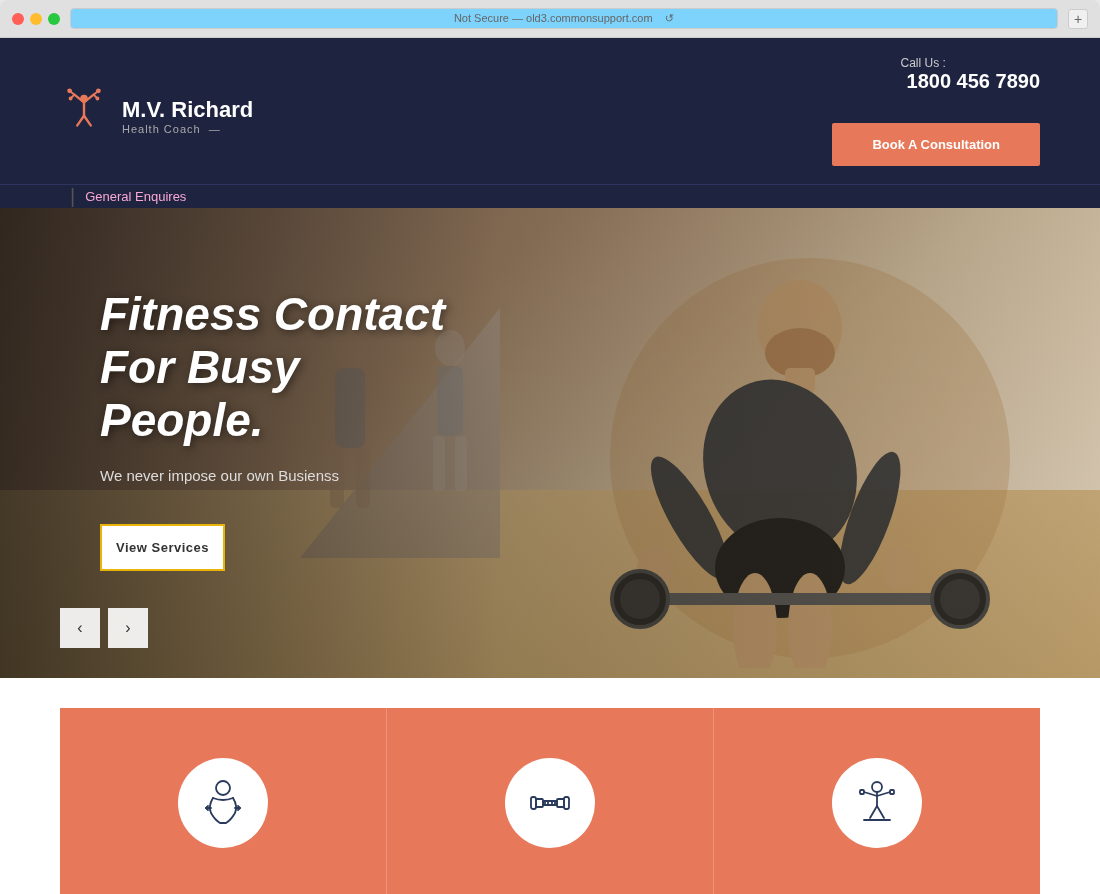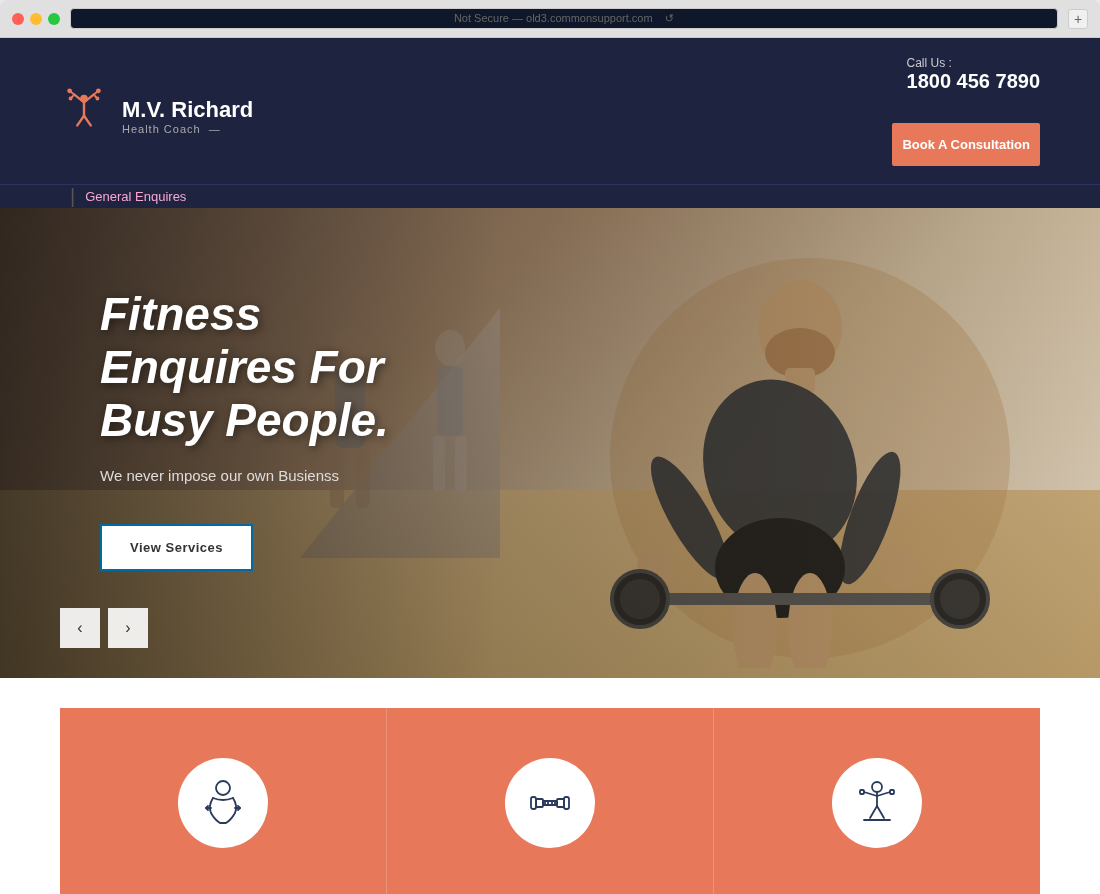--- a/index.html
+++ b/index.html
@@ -15,21 +15,21 @@
       gap: 10px;
       border-bottom: 1px solid #ccc;
     }
     .traffic-lights { display: flex; gap: 6px; }
     .traffic-light { width: 12px; height: 12px; border-radius: 50%; }
     .tl-red { background: #ff5f57; }
     .tl-yellow { background: #febc2e; }
     .tl-green { background: #28c840; }
     .address-bar {
       flex: 1;
-      background: #0f172a;
+      background: #7dd3fc;
       border-radius: 4px;
       padding: 3px 10px;
       font-size: 11px;
       color: #666;
       text-align: center;
       border: 1px solid #ccc;
     }
     .new-tab-btn {
       width: 20px;
       height: 20px;
@@ -60,27 +60,27 @@
     }
     .logo-area { display: flex; align-items: flex-end; gap: 14px; }
     .logo-icon { width: 48px; height: 48px; }
     .logo-text-area {}
     .logo-name { color: white; font-size: 22px; font-weight: bold; }
     .logo-subtitle { color: #aaa; font-size: 11px; letter-spacing: 1px; }
 
     .header-right { display: flex; align-items: flex-end; gap: 30px; flex-direction: column; }
     .call-info {}
     .call-label { color: #ccc; font-size: 12px; }
-    .call-number { color: white; font-size: 20px; font-weight: bold; }
+    .call-number { color: white; font-size: 20px; font-weight: bold; margin-left: 6px; }
 
     .book-btn {
       background: #e8785a;
       color: white;
       border: none;
-      padding: 14px 10px;
+      padding: 14px 40px;
       font-size: 13px;
       font-weight: bold;
       cursor: pointer;
       border-radius: 2px;
     }
 
     
     .nav-bar {
       background: #1e2340;
       border-top: 1px solid #2d3460;
@@ -137,22 +137,22 @@
       text-shadow: 2px 2px 8px rgba(0,0,0,0.5);
     }
     .hero-subtitle {
       color: #ddd;
       font-size: 15px;
       margin-bottom: 40px;
     }
     .hero-btn {
       background: white;
       color: #333;
-      border: 2px solid #0369a1;
-      padding: 14px 28px;
+      border: 2px solid #eab308;
+      padding: 14px 14px;
       font-size: 13px;
       font-weight: 600;
       cursor: pointer;
       letter-spacing: 0.5px;
     }
 
     
     .slider-arrows {
       position: absolute;
       bottom: 30px;
@@ -362,21 +362,21 @@
         <ellipse cx="150" cy="40" rx="15" ry="18" fill="#c0b0a0"></ellipse>
         <rect x="137" y="58" width="26" height="70" rx="6" fill="#999"></rect>
         <rect x="133" y="128" width="12" height="55" rx="4" fill="#c0b0a0"></rect>
         <rect x="155" y="128" width="12" height="55" rx="4" fill="#c0b0a0"></rect>
       </svg>
     </div>
 
     <div class="hero-bg"></div>
 
     <div class="hero-content">
-      <h1 class="hero-title">Fitness Enquires For Busy People.</h1>
+      <h1 class="hero-title">Fitness Contact For Busy People.</h1>
       <p class="hero-subtitle">We never impose our own Busienss</p>
       <button class="hero-btn">View Services</button>
     </div>
 
     <div class="slider-arrows">
       <button class="slider-arrow">‹</button>
       <button class="slider-arrow">›</button>
     </div>
   </div>
 

